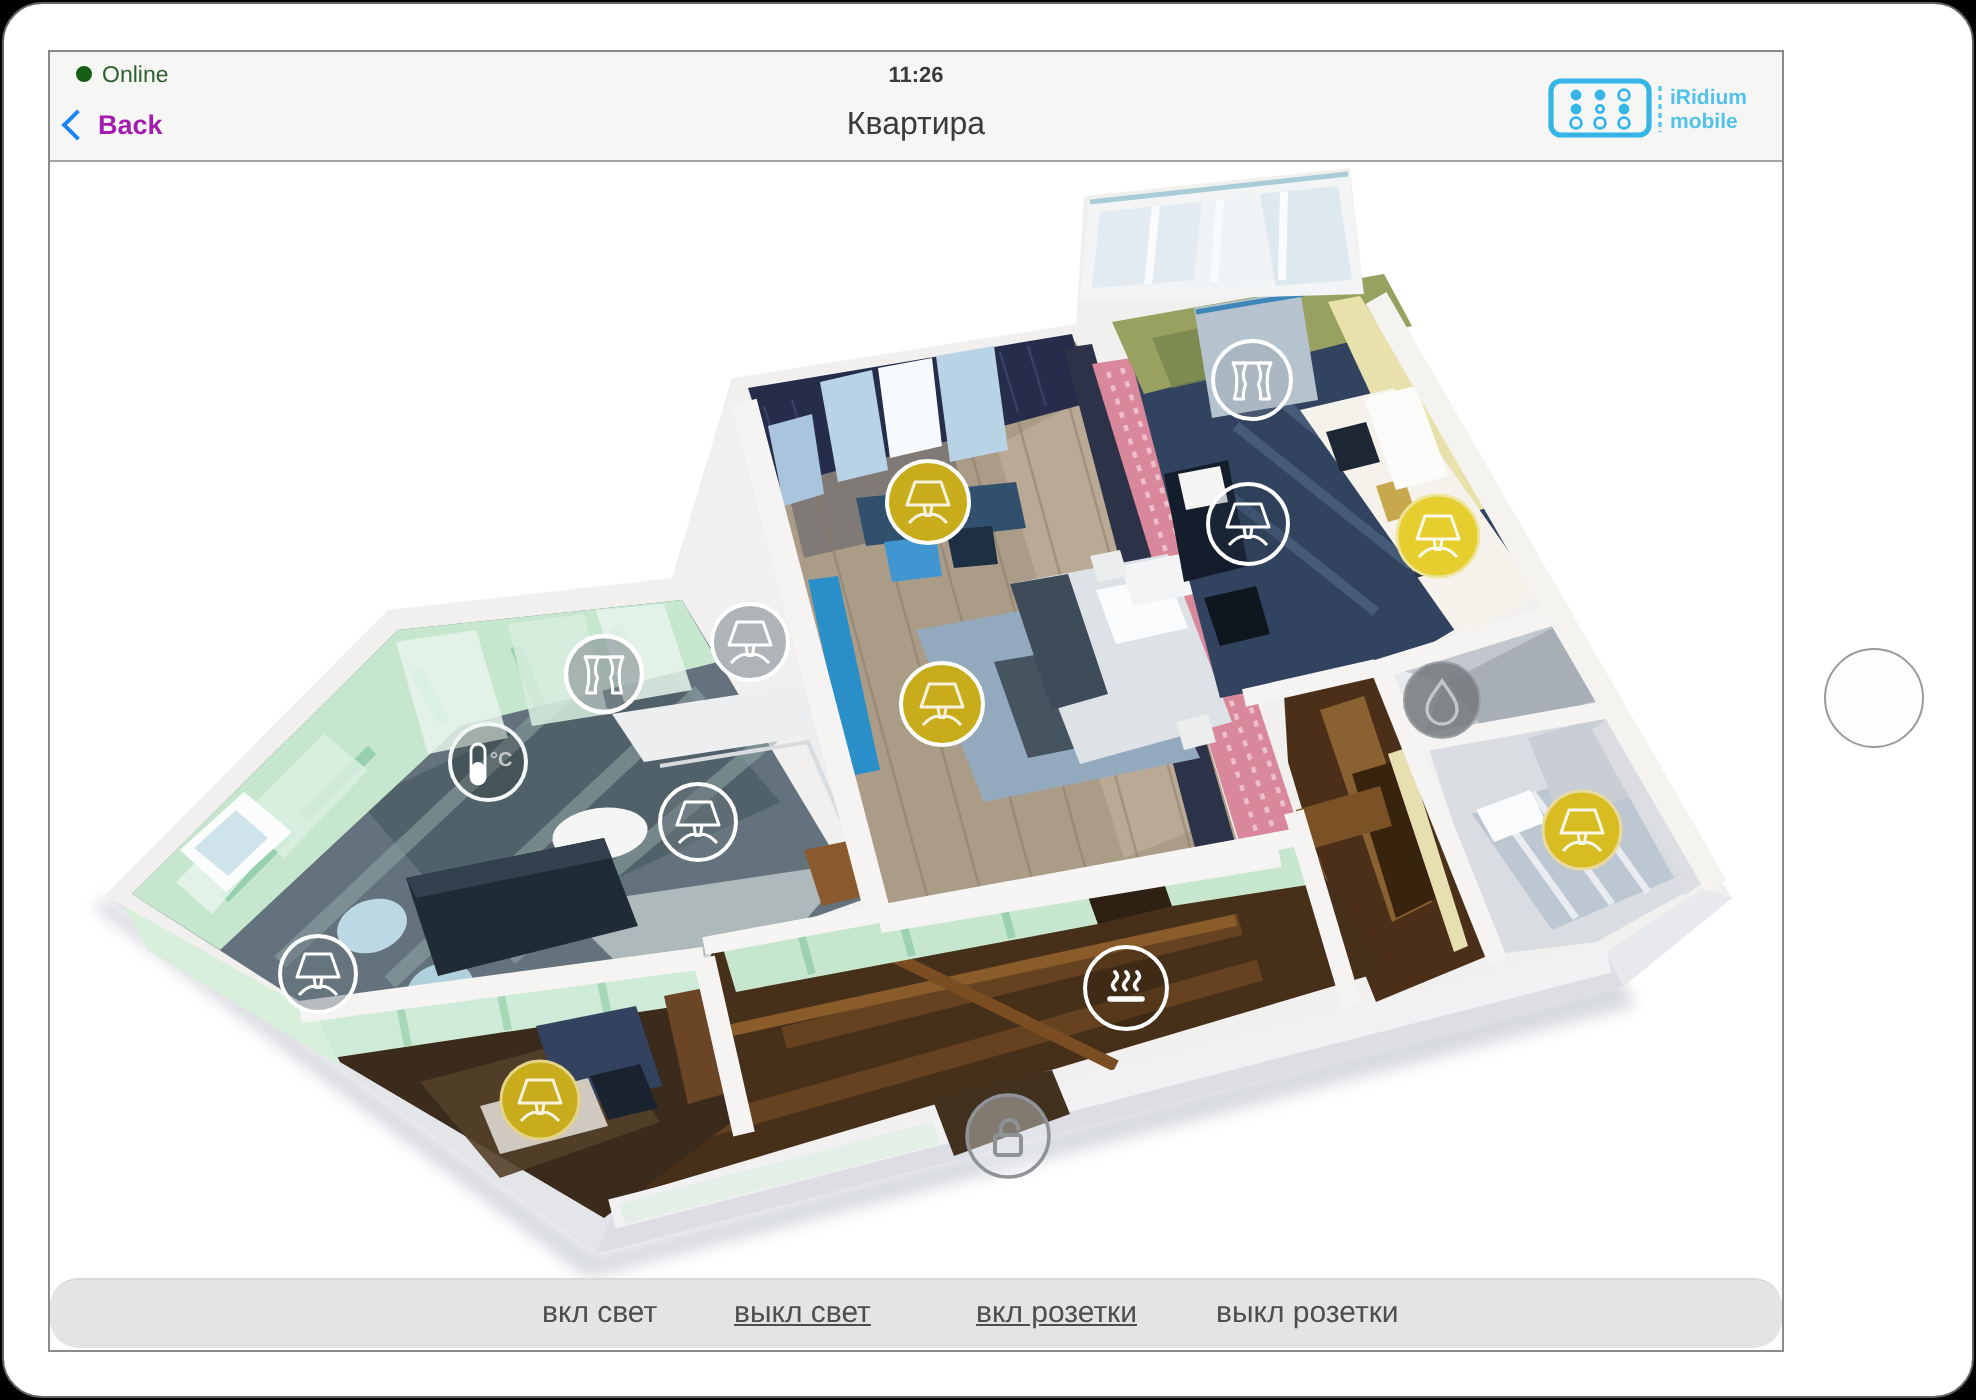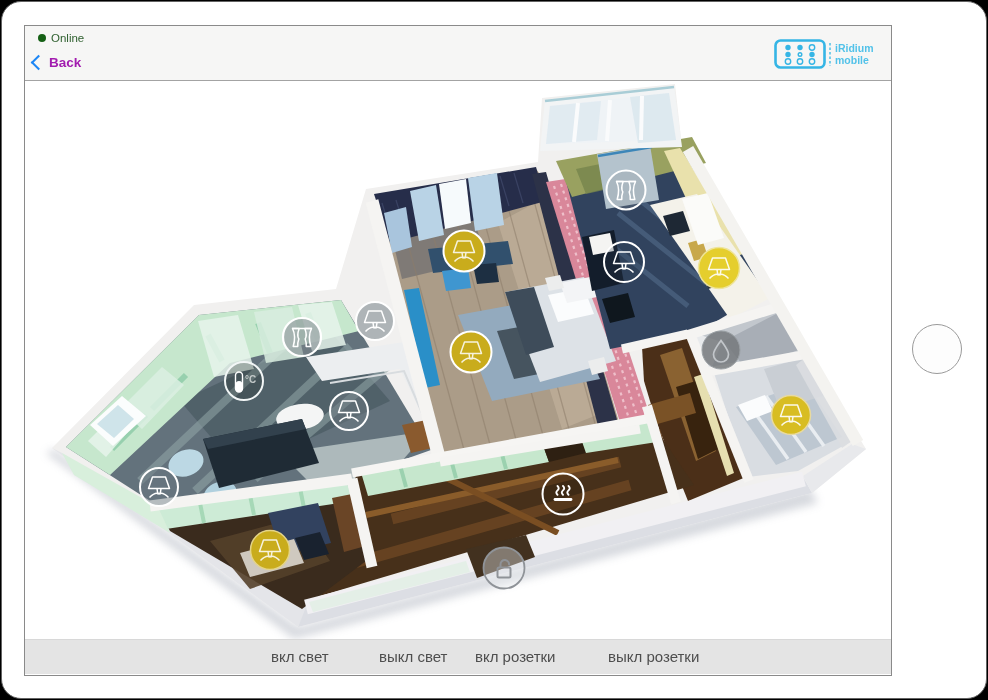--- a/index.html
+++ b/index.html
@@ -15,41 +15,43 @@
     margin-right:5px;}
   #time{position:absolute;left:0;top:6px;width:866px;text-align:center;color:#3a3a3a;
     font-size:11px;font-weight:bold;}
   #back{position:absolute;left:8px;top:29px;color:#a21caf;font-size:13.5px;font-weight:bold;}
   #back .chev{display:inline-block;width:9px;height:9px;border-left:2.6px solid #1c86f5;
     border-bottom:2.6px solid #1c86f5;transform:rotate(45deg);margin-right:5px;position:relative;top:0.5px;}
   #title{position:absolute;left:0;top:28px;width:866px;text-align:center;color:#3a3a3a;font-size:16px;}
   #logo{position:absolute;left:749px;top:13px;}
   #content{position:absolute;left:0;top:55px;width:866px;height:558px;background:#fff;}
   #bar{position:absolute;left:0;top:613px;width:866px;height:34px;background:#e4e4e4;
-    border-top:1px solid #d8d8d8;}
+    border-top:1px solid #d8d8d8;border-radius:14px;}
   #bar span{position:absolute;top:8px;color:#4e4e4e;font-size:15px;}
   #home{position:absolute;left:912px;top:324px;width:48px;height:48px;border-radius:50%;
     border:1px solid #9a9a9a;background:#fdfdfd;}
 </style>
 </head>
 <body>
 
 <div id="device"></div>
 
 <div id="home"></div>
 
 <div id="screen">
 
   <div id="header">
 
     <div id="online"><span class="dot"></span>Online</div>
 
+    <div id="time">11:26</div>
 
     <div id="back"><span class="chev"></span>Back</div>
 
+    <div id="title">Квартира</div>
 
     <svg id="logo" width="110" height="32" viewBox="0 0 110 32">
       <rect x="1.5" y="1.5" width="49" height="27" rx="5" fill="none" stroke="#35b5e5" stroke-width="2.6"></rect>
       <g fill="#35b5e5">
         <circle cx="14" cy="8.5" r="2.7"></circle>
           <circle cx="26" cy="8.5" r="2.7"></circle>
         <circle cx="38" cy="8.5" r="2.7" fill="none" stroke="#35b5e5" stroke-width="1.4"></circle>
         <circle cx="14" cy="15.5" r="2.7"></circle>
         <circle cx="26" cy="15.5" r="1.8" fill="none" stroke="#35b5e5" stroke-width="1.4"></circle>
         <circle cx="38" cy="15.5" r="2.7"></circle>
@@ -462,17 +464,17 @@
             <circle cx="504" cy="567" r="20.5" fill="#eceef2" fill-opacity="0.38" stroke="#8f9398" stroke-width="1.8"></circle>
 <use href="#glock" x="504" y="567"></use>
           </g>
 
       </g>
     </svg>
   </div>
 
   <div id="bar">
     <span style="left:246px;">вкл свет</span>
-    <span style="left:354px;">выкл свет</span>
-    <span style="left:450px;">вкл розетки</span>
+    <span style="left:342px;text-decoration:underline;">выкл свет</span>
+    <span style="left:463px;text-decoration:underline;">вкл розетки</span>
     <span style="left:583px;">выкл розетки</span>
   </div>
 </div>
 
 </body></html>

